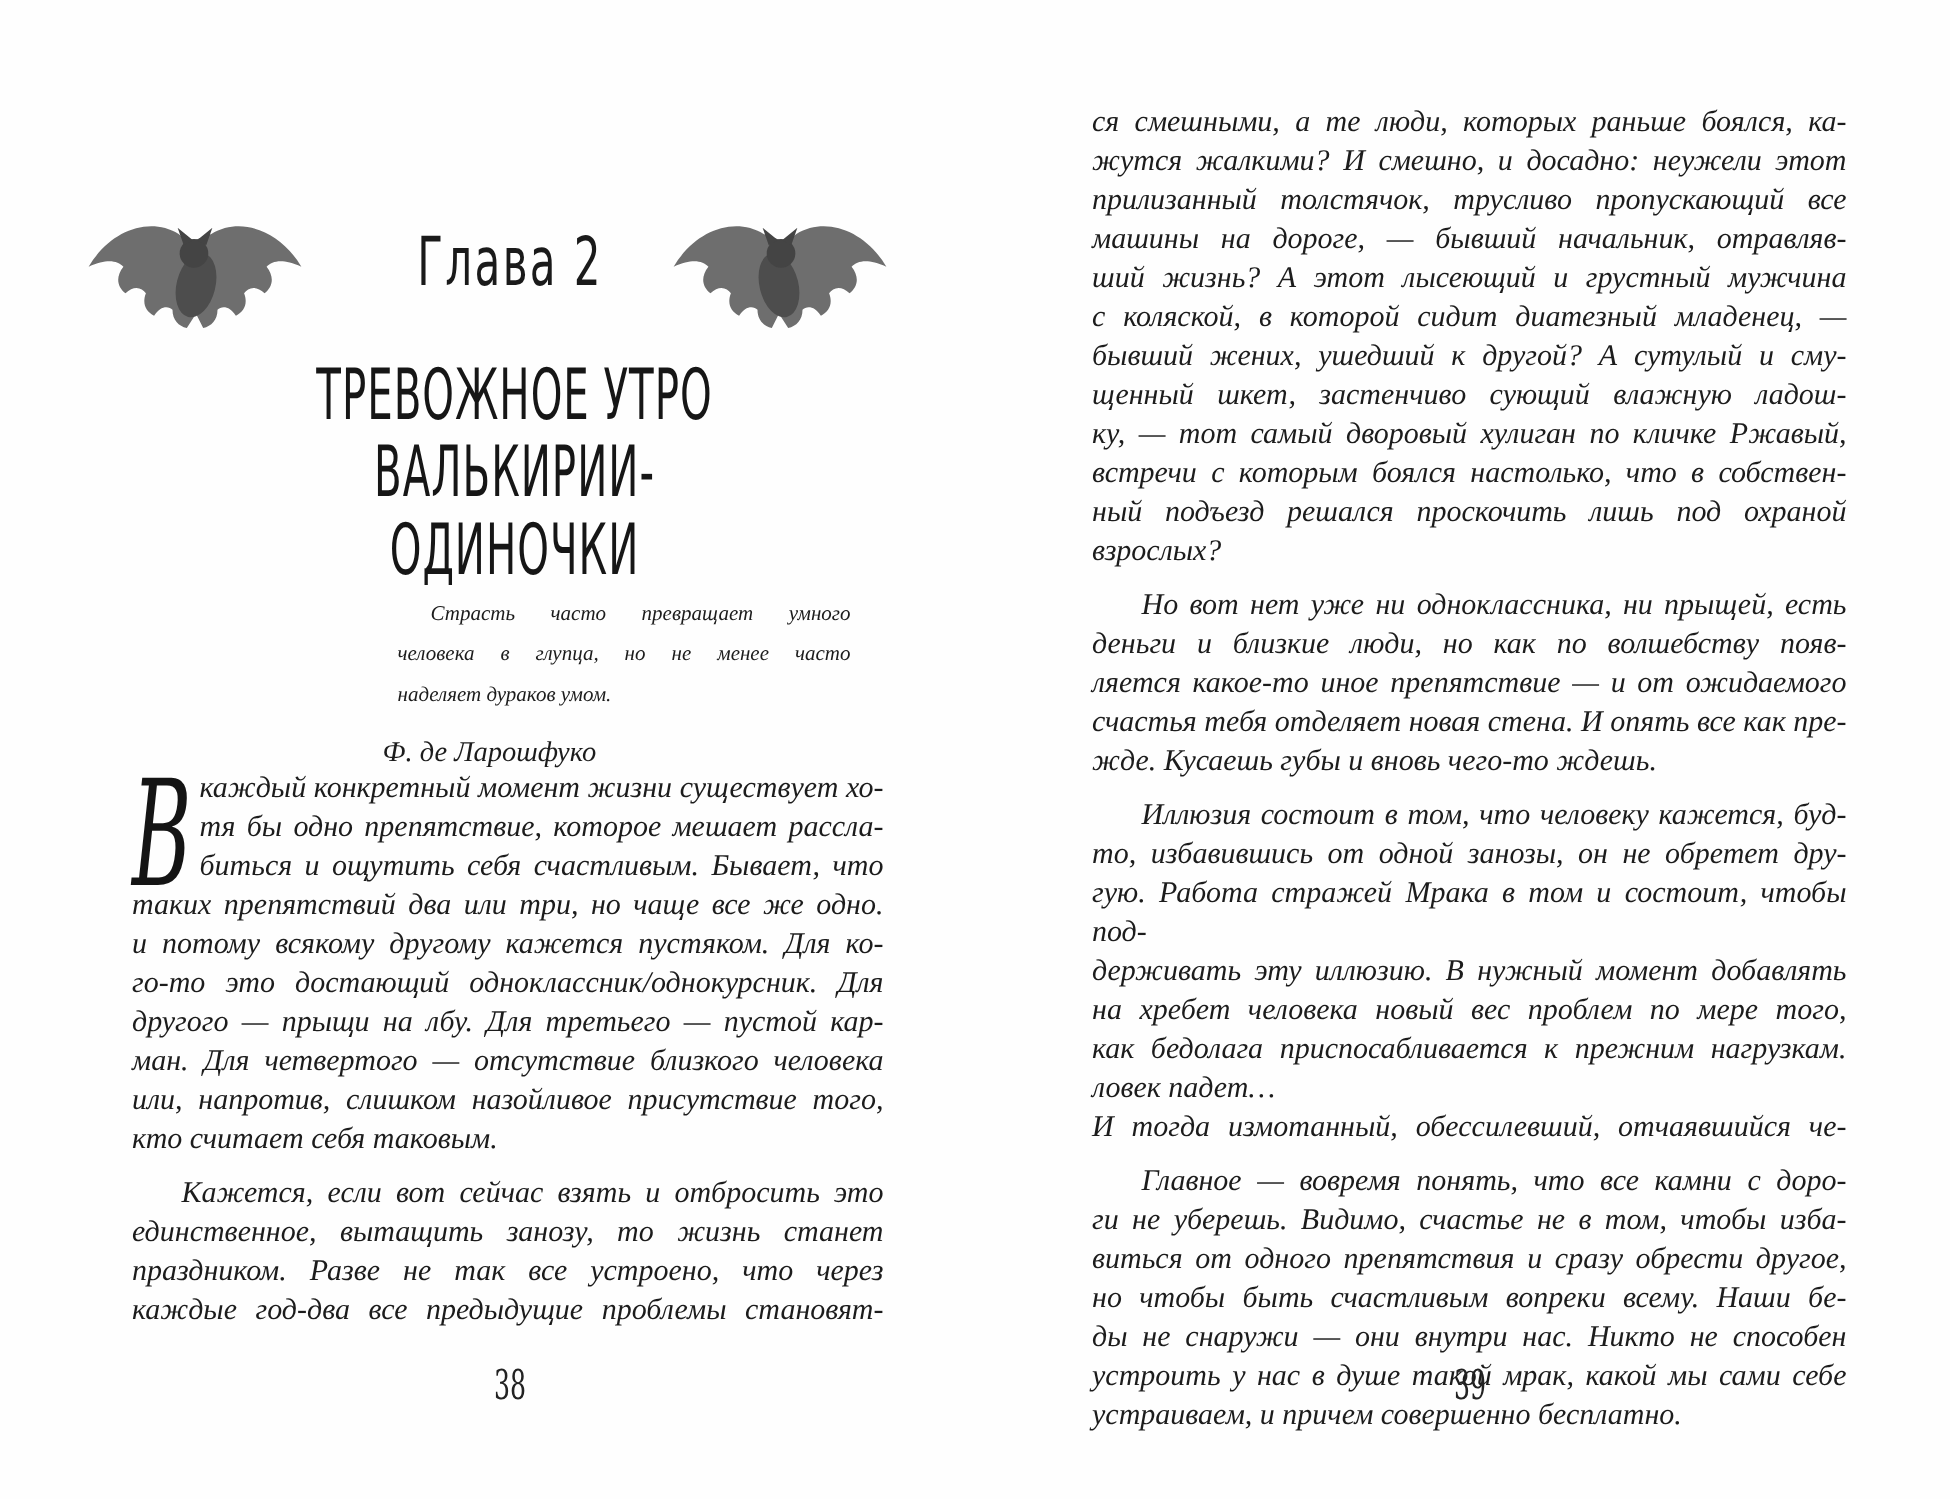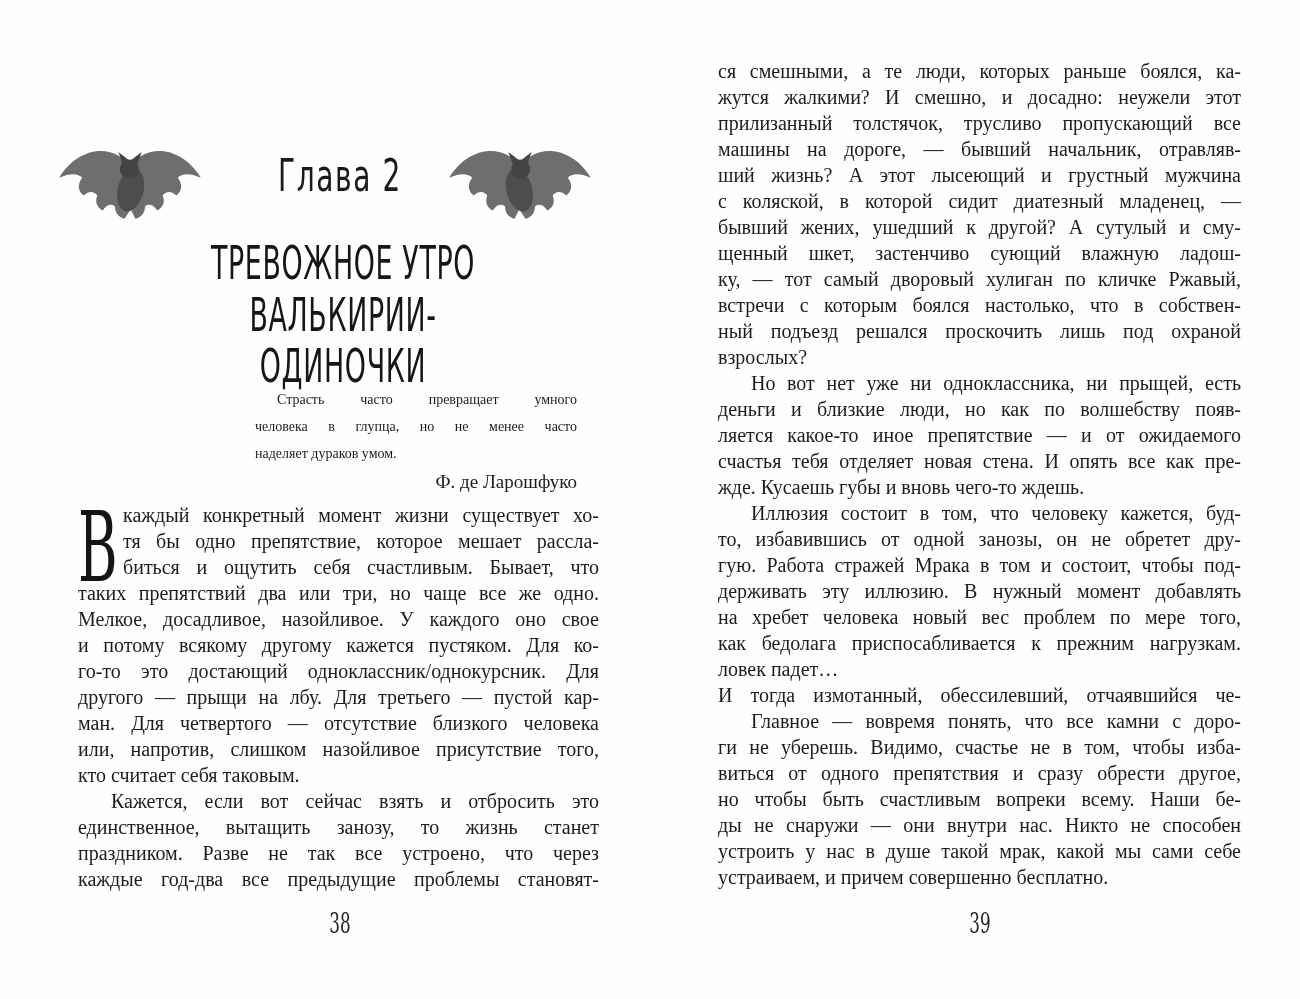--- a/index.html
+++ b/index.html
@@ -11,40 +11,39 @@
   .abs{position:absolute;}
 
   
   .textcol .line{
     font-size:20px;line-height:26px;
     text-align:justify;text-align-last:justify;
     white-space:normal;
   }
   .textcol .line.last{text-align-last:left;}
   .textcol .line.first{padding-left:33px;}
-  .para{margin:0;}
+  .para{margin:10px;font-style:italic;}
 
   .dropcap{
     float:left;width:45px;height:78px;
     font-family:"DejaVu Serif", serif;
     font-size:98px;line-height:90px;
     transform:scaleX(.55);transform-origin:0 50%;
     color:#141414;
   }
 
   
   .epigraph .line{
     font-size:14px;line-height:27px;
     text-align:justify;text-align-last:justify;
   }
   .epigraph .line.last{text-align-last:left;}
   .epigraph .line.first{padding-left:22px;}
   .attribution{
-    font-size:19px;line-height:29px;
-    text-align:right;
+    font-style:italic;font-size:19px;line-height:29px;
   }
 
   
   .chapter-label{
     width:524px;text-align:center;
     font-family:"DejaVu Sans", sans-serif;
     font-size:36px;letter-spacing:2px;color:#1a1a1a;
     transform:scale(.78,1.25);transform-origin:50% 0;
   }
   .chapter-title{
@@ -118,21 +117,20 @@
   <div class="attribution">Ф. де Ларошфуко</div>
 </div>
 
 <div class="abs textcol" style="left:78px;top:502px;width:521px;">
     <div class="para">
       <span class="dropcap">В</span>
       <div class="line">каждый конкретный момент жизни существует хо-</div>
       <div class="line">тя бы одно препятствие, которое мешает рассла-</div>
       <div class="line">биться и ощутить себя счастливым. Бывает, что</div>
       <div class="line">таких препятствий два или три, но чаще все же одно.</div>
-      <div class="line">Мелкое, досадливое, назойливое. У каждого оно свое</div>
       <div class="line">и потому всякому другому кажется пустяком. Для ко-</div>
       <div class="line">го-то это достающий одноклассник/однокурсник. Для</div>
       <div class="line">другого — прыщи на лбу. Для третьего — пустой кар-</div>
       <div class="line">ман. Для четвертого — отсутствие близкого человека</div>
       <div class="line">или, напротив, слишком назойливое присутствие того,</div>
       <div class="line last">кто считает себя таковым.</div>
     </div>
     <div class="para">
       <div class="line first">Кажется, если вот сейчас взять и отбросить это</div>
       <div class="line">единственное, вытащить занозу, то жизнь станет</div>

